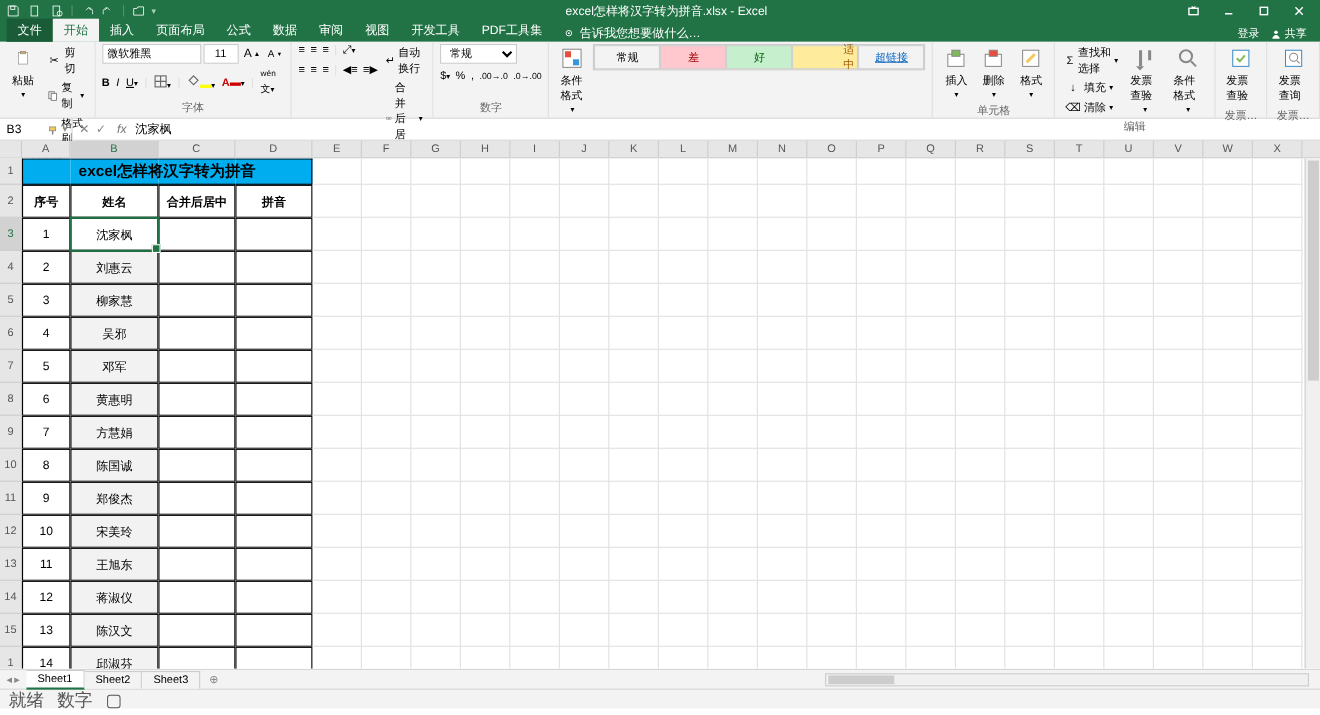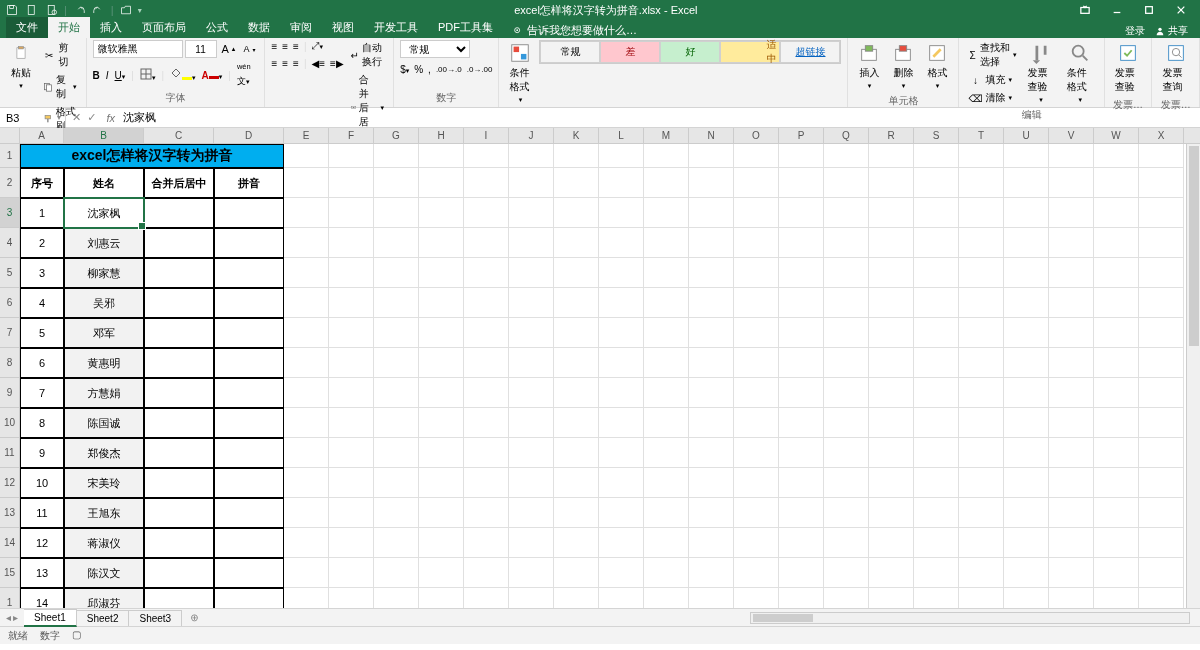--- a/index.html
+++ b/index.html
@@ -91,21 +91,21 @@
 .sheet-nav { display:flex; gap:2px; padding: 0 6px; color:#888;}
 .sheet-tab { padding: 2px 10px; border-right: 1px solid #ccc; cursor: pointer; background:#fff; border-top:1px solid #ccc;}
 .sheet-tab.active { background: #fff; border-bottom: 2px solid #217346; }
 .sheet-tab.inactive { background:#f3f3f3;}
 .sheet-add { padding: 0 8px; cursor: pointer; color:#888;}
 .h-scroll { flex:1; display:flex; justify-content:flex-end; padding-right:10px;}
 .hsb { width:440px; height:12px; background:#f0f0f0; border:1px solid #ccc; position:relative;}
 .hsb::before { content:""; position:absolute; left:2px; top:1px; width:60px; height:8px; background:#cdcdcd;}
 
 
-.status-bar { height: 18px; background: #f3f3f3; border-top: 1px solid #d4d4d4; display: flex; align-items: center; font-size: 10px; padding: 0 8px; color: #555;}
+.status-bar { height: 18px; background: #f3f3f3; border-top: 1px solid #d4d4d4; display: flex; font-size: 16px; padding: 0 8px; color: #555;}
 .status-left { display: flex; gap: 12px;}
 .status-right { margin-left: auto; display: flex; gap: 10px; align-items: center;}
 .view-btns { display:flex; gap:2px;}
 .view-btn { width:20px; height:14px; border:1px solid #ccc; background:#fff; cursor:pointer;}
 .view-btn.active { background:#d0e7d0;}
 .zoom-slider { width:80px; height:4px; background:#ccc; position:relative;}
 .zoom-slider::before { content:""; position:absolute; left:50%; top:-3px; width:2px; height:10px; background:#666;}
 
 .vscroll { position:absolute; right:0; top:0; bottom:0; width:14px; background:#f0f0f0; border-left:1px solid #ccc;}
 .vscroll-thumb { position:absolute; left:2px; top:2px; width:10px; height:200px; background:#cdcdcd;}

